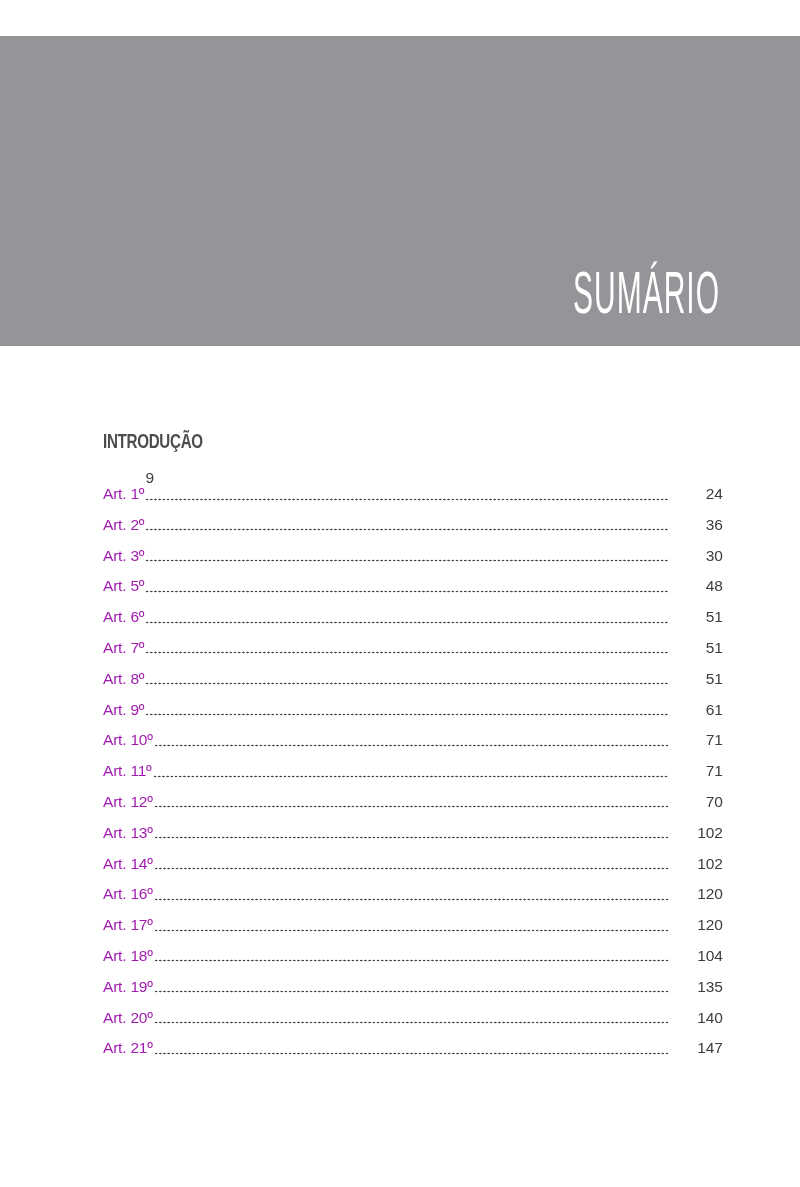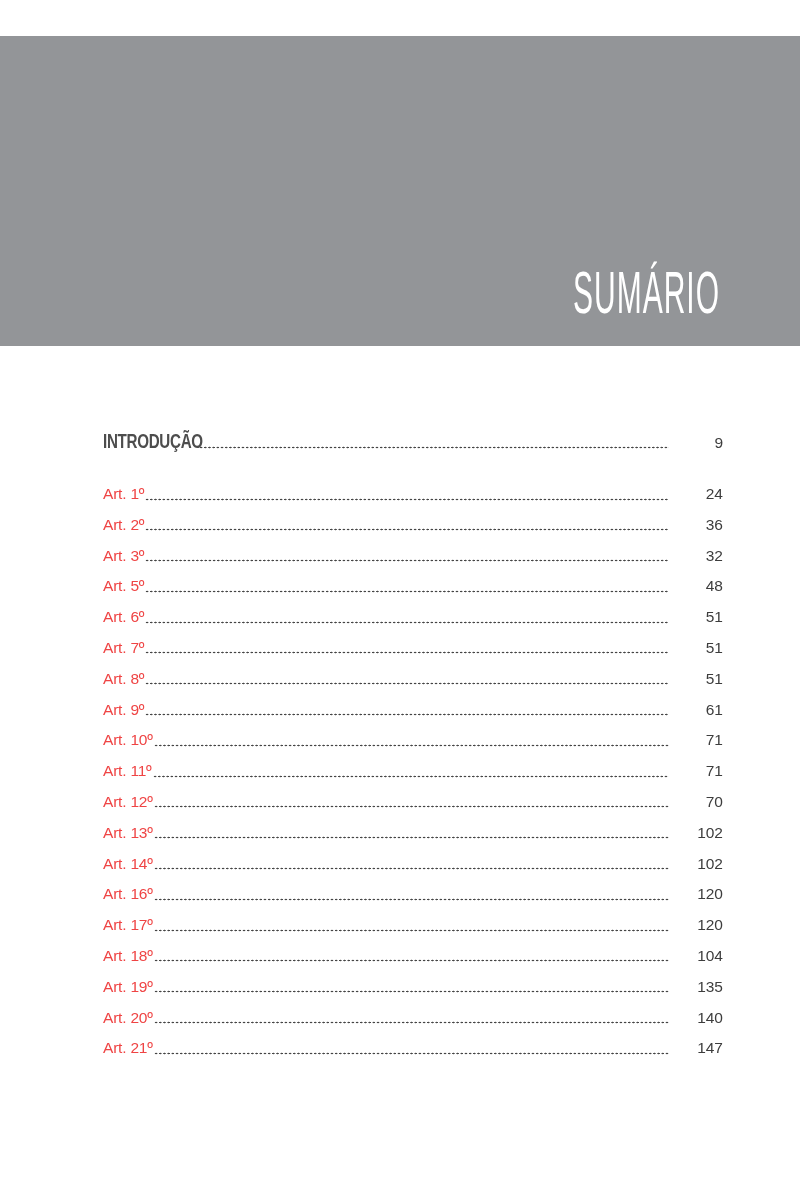--- a/index.html
+++ b/index.html
@@ -43,27 +43,28 @@
     margin: 84px 77px 0 103px; 
     color: #3d3d3d;
   }
   .toc-row {
     display: flex;
     align-items: flex-start;
     height: 30.8px;
   }
   .toc-row.intro-row {
     height: 56px;
+    flex-direction: column;
   }
   .toc-label {
     font-size: 15.5px;
     line-height: 16px;
     letter-spacing: -0.2px;
     white-space: nowrap;
-    color: #ef4444;
+    color: #a21caf;
   }
   .intro-row .toc-label {
     display: inline-block;
     font-size: 20.5px;
     line-height: 21px;
     font-weight: bold;
     letter-spacing: -0.4px;
     color: #4d4d4d;
     transform: scaleX(0.74);
     transform-origin: left bottom;
@@ -119,21 +120,21 @@
 
   <div class="toc-row">
     <span class="toc-label">Art. 2º</span>
     <span class="toc-dots"></span>
     <span class="toc-num">36</span>
   </div>
 
   <div class="toc-row">
     <span class="toc-label">Art. 3º</span>
     <span class="toc-dots"></span>
-    <span class="toc-num">32</span>
+    <span class="toc-num">30</span>
   </div>
 
 
   <div class="toc-row">
     <span class="toc-label">Art. 5º</span>
     <span class="toc-dots"></span>
     <span class="toc-num">48</span>
   </div>
 
   <div class="toc-row">

